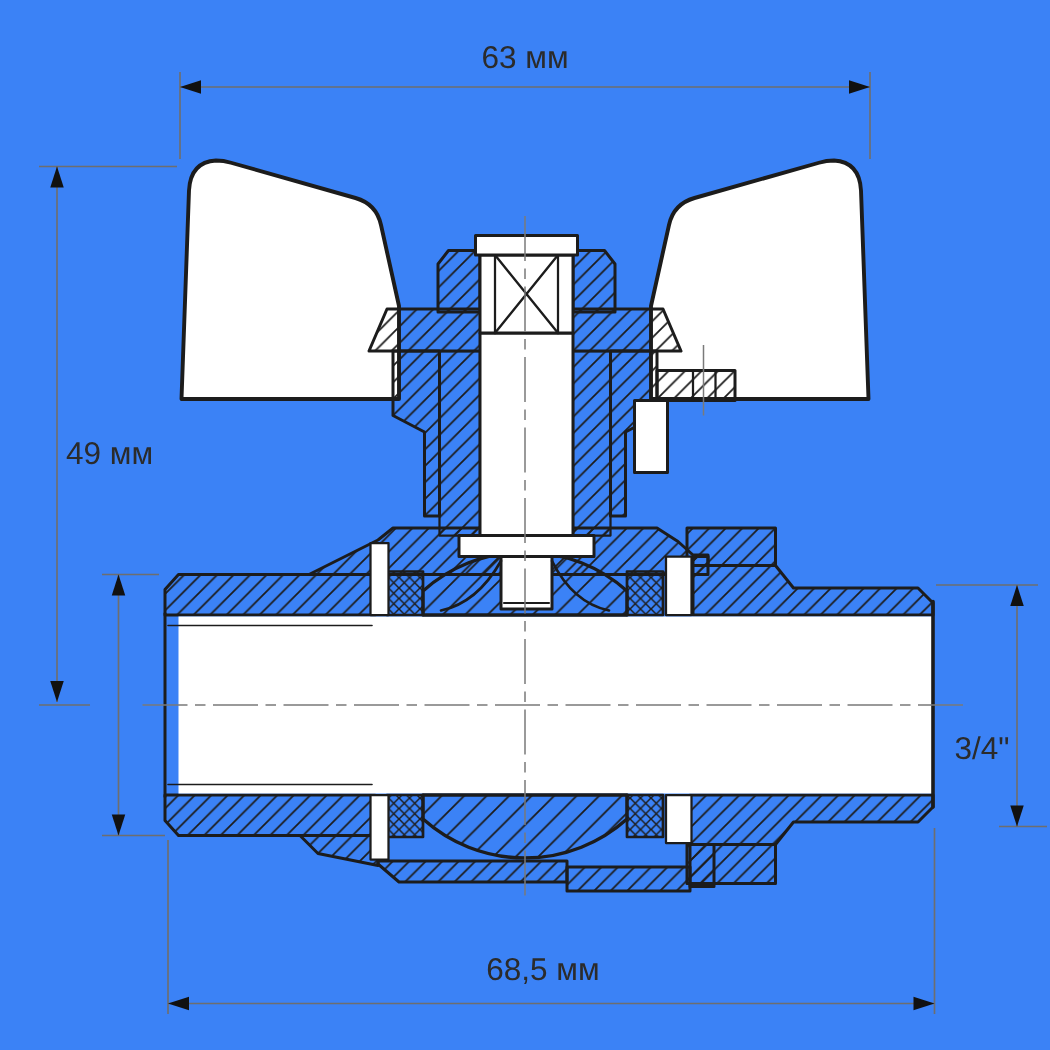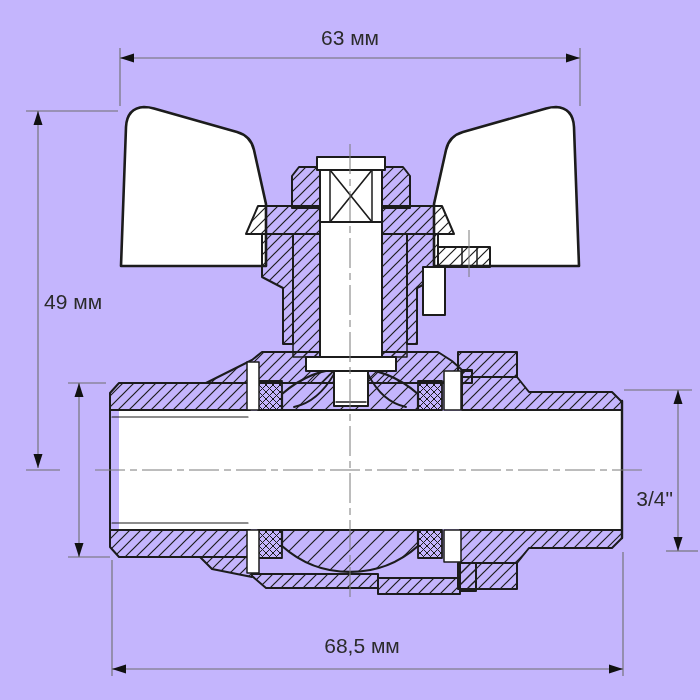--- a/index.html
+++ b/index.html
@@ -1,17 +1,17 @@
 <!DOCTYPE html>
 <html><head>
 <meta charset="utf-8">
 <style>
   html,body{margin:0;padding:0;background:#ffffff;}
   .canvas{
-    width:700px;height:700px;position:relative;background:#c4b5fd;overflow:hidden;
+    width:700px;height:700px;position:relative;background:#3b82f6;overflow:hidden;
     font-family:"Liberation Sans", sans-serif;
     text-decoration:underline;
   }
   svg{display:block;}
   .dim-text{
     font-family:"Liberation Sans", sans-serif;
     font-size:21px;
     fill:#2b2b2b;
   }
 </style>

